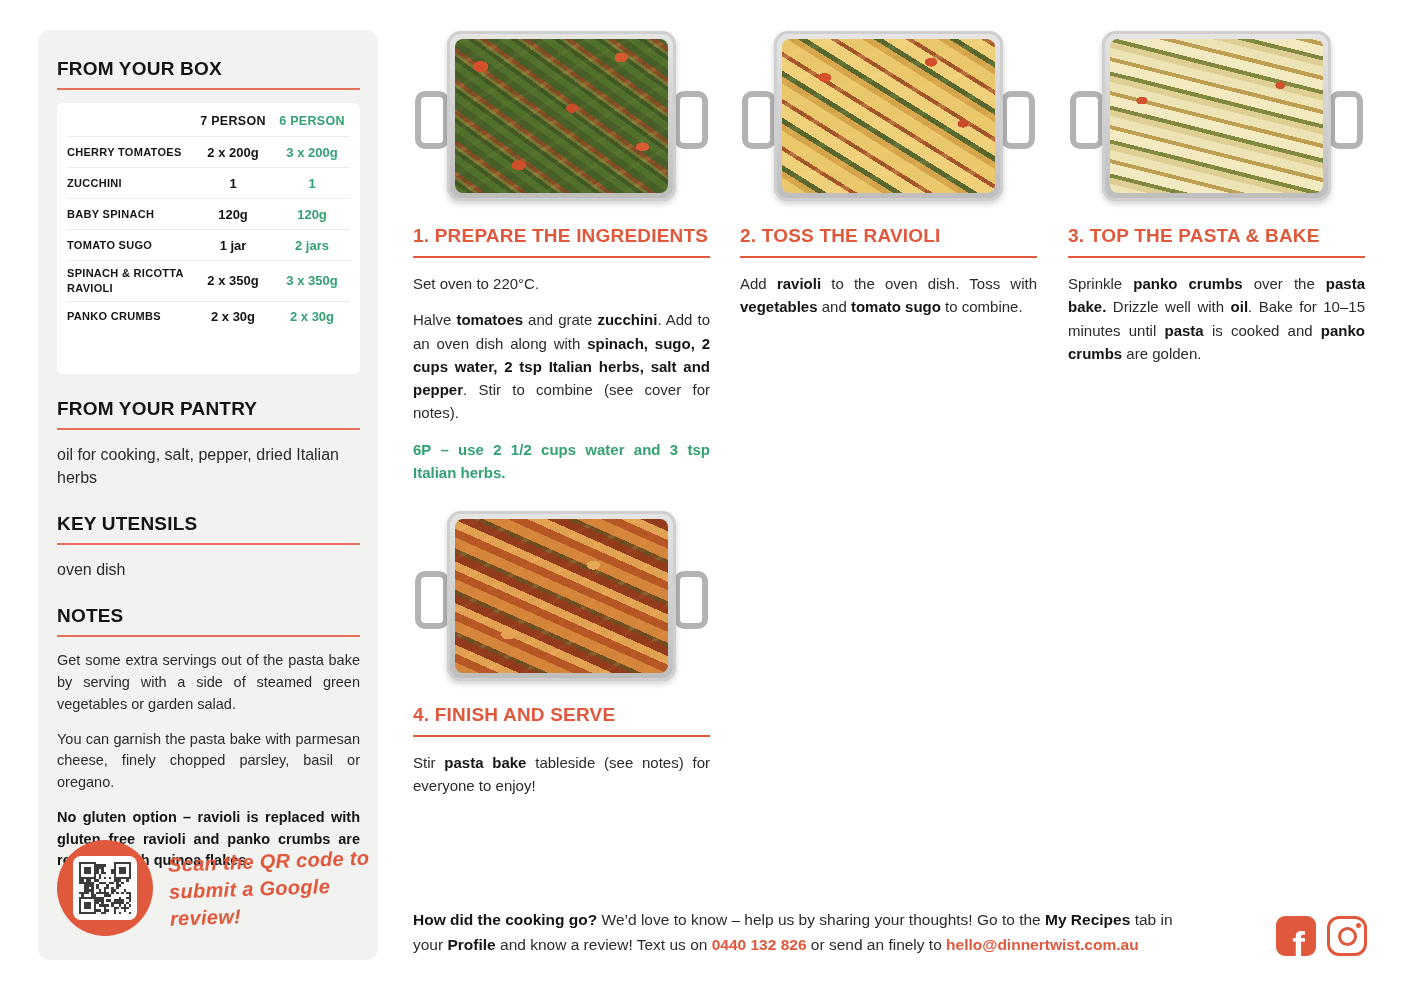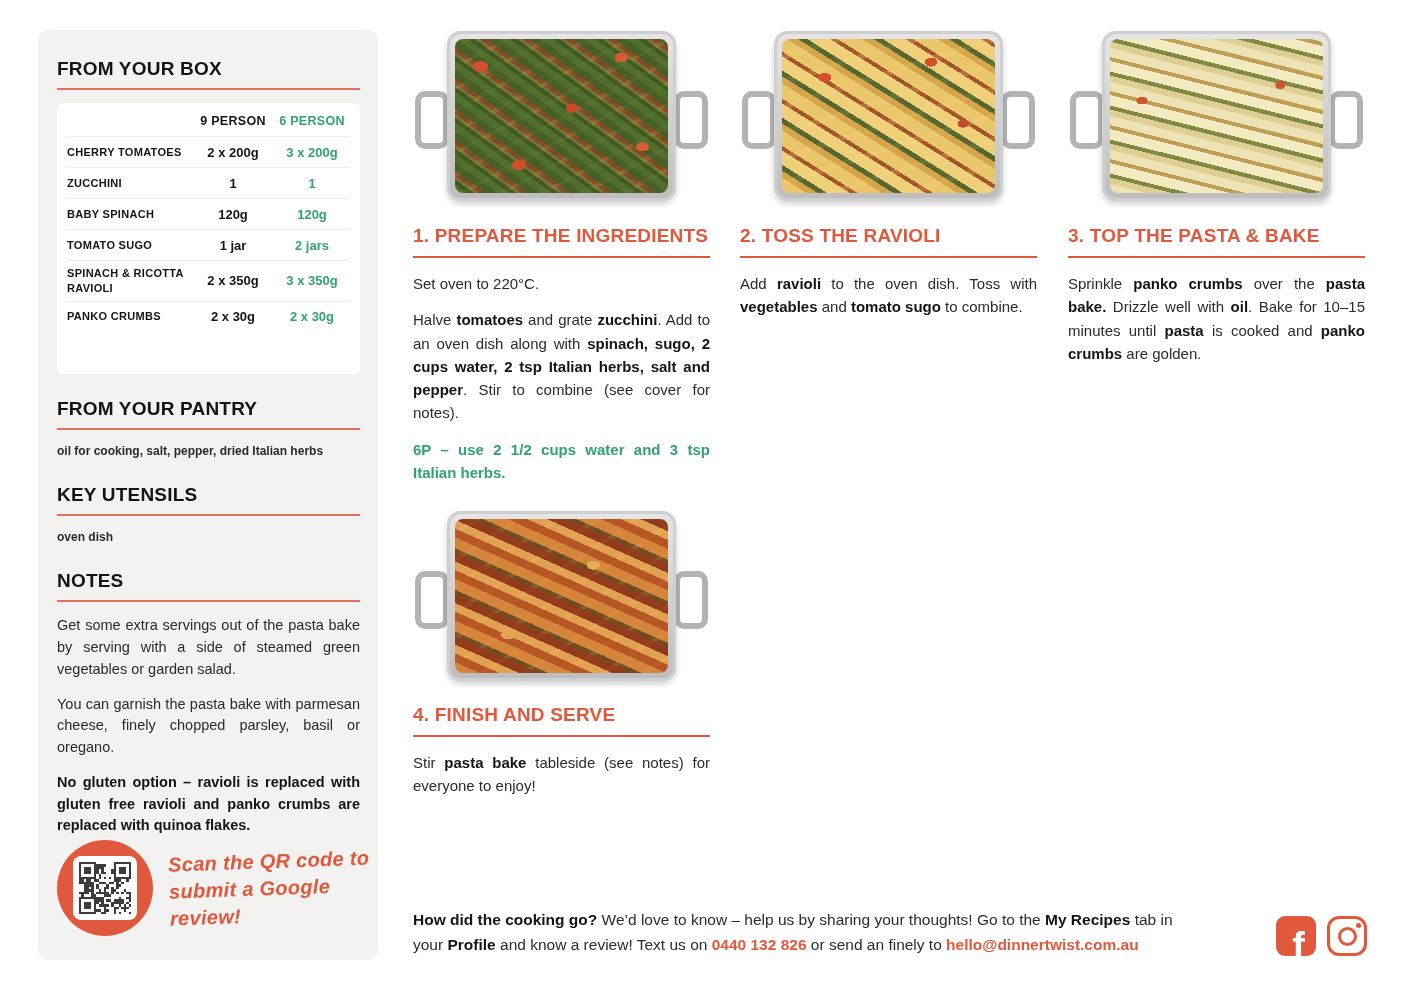--- a/index.html
+++ b/index.html
@@ -37,21 +37,21 @@
   }
   .trow + .trow{border-top:1px solid #ececec;}
   .tlabel{
     flex:1;font-size:11px;font-weight:700;color:var(--ink);
     letter-spacing:.3px;line-height:1.35;padding-right:4px;
   }
   .tc4{width:82px;text-align:center;font-size:13px;font-weight:700;color:var(--ink);}
   .tc6{width:76px;text-align:center;font-size:13px;font-weight:700;color:var(--green);}
   .thead .tc4,.thead .tc6{font-size:12.5px;letter-spacing:.3px;}
 
-  .side-text{font-size:12px;line-height:1.45;color:var(--body);margin:0 0 6px;font-weight:bold;}
+  .side-text{font-size:16px;line-height:1.45;color:var(--body);margin:0 0 6px;}
   .notes-p{font-size:14.5px;line-height:1.5;text-align:justify;margin:0 0 13px;color:var(--body);}
   .notes-p b, .body-p b{font-weight:700;color:var(--ink);}
 
   
   .qr-row{position:absolute;left:19px;bottom:24px;display:flex;align-items:center;gap:16px;}
   .qr-circle{
     width:96px;height:96px;border-radius:50%;background:var(--accent);
     display:flex;align-items:center;justify-content:center;flex:0 0 auto;
   }
   .qr-bg{width:64px;height:64px;background:#fff;border-radius:8px;padding:6px;}
@@ -163,21 +163,21 @@
 <body>
 
 <aside class="sidebar">
 
   <h2 class="side-title first">FROM YOUR BOX</h2>
   <div class="rule"></div>
 
   <div class="card">
     <div class="trow thead">
       <div class="tlabel"></div>
-      <div class="tc4">9 PERSON</div>
+      <div class="tc4">7 PERSON</div>
       <div class="tc6">6 PERSON</div>
     </div>
     <div class="trow">
       <div class="tlabel">CHERRY TOMATOES</div>
       <div class="tc4">2 x 200g</div>
       <div class="tc6">3 x 200g</div>
     </div>
     <div class="trow">
       <div class="tlabel">ZUCCHINI</div>
       <div class="tc4">1</div>

